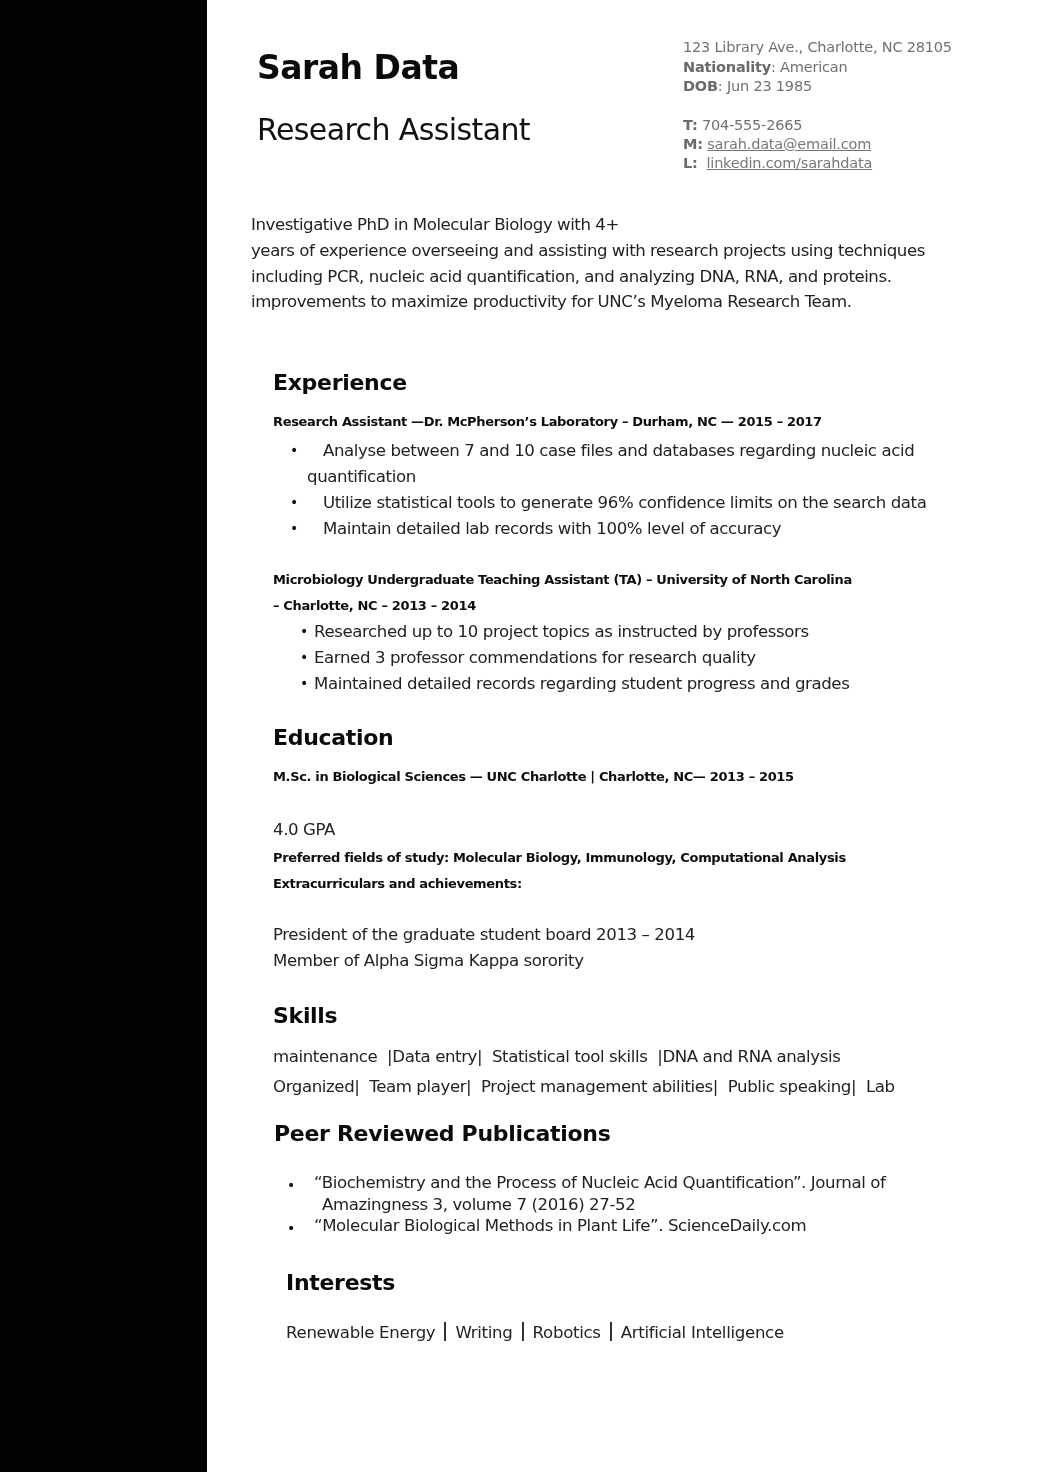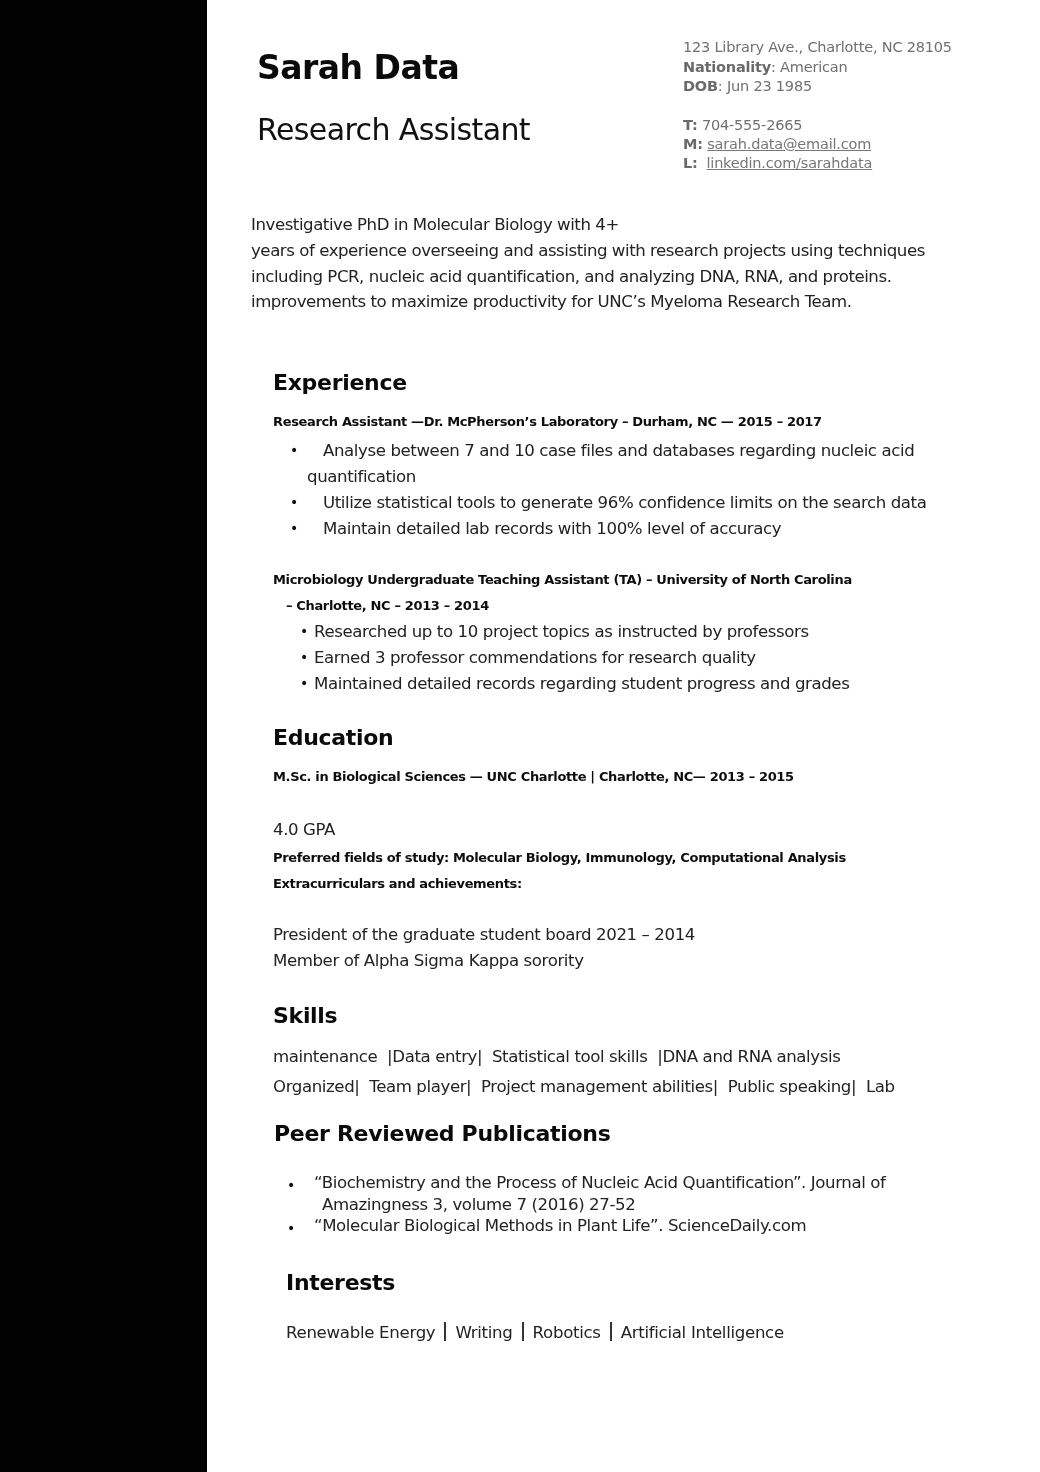--- a/index.html
+++ b/index.html
@@ -58,35 +58,35 @@
 
 <span class="bullet" style="left:290px; top:442px;">•</span>
 <div class="abs txt" style="left:323px; top:438px;">Analyse between 7 and 10 case files and databases regarding nucleic acid</div>
 <div class="abs txt" style="left:307px; top:464px;text-align:right;">quantification</div>
 <span class="bullet" style="left:290px; top:494px;">•</span>
 <div class="abs txt" style="left:323px; top:490px;">Utilize statistical tools to generate 96% confidence limits on the search data</div>
 <span class="bullet" style="left:290px; top:520px;">•</span>
 <div class="abs txt" style="left:323px; top:516px;">Maintain detailed lab records with 100% level of accuracy</div>
 
 <div class="abs job" style="left:273px; top:567px;">Microbiology Undergraduate Teaching Assistant (TA) – University of North Carolina</div>
-<div class="abs job" style="left:273px; top:593px;margin-left:13px;">– Charlotte, NC – 2013 – 2014</div>
+<div class="abs job" style="left:273px; top:593px;">– Charlotte, NC – 2013 – 2014</div>
 
 <span class="bullet" style="left:300px; top:623px;">•</span>
 <div class="abs txt" style="left:314px; top:619px;"> Researched up to 10 project topics as instructed by professors</div>
 <span class="bullet" style="left:300px; top:649px;">•</span>
 <div class="abs txt" style="left:314px; top:645px;">Earned 3 professor commendations for research quality</div>
 <span class="bullet" style="left:300px; top:675px;">•</span>
 <div class="abs txt" style="left:314px; top:671px;">Maintained detailed records regarding student progress and grades</div>
 
 <div class="abs h2" style="left:273px; top:725px;">Education</div>
 <div class="abs job" style="left:273px; top:764px;">M.Sc. in Biological Sciences — UNC Charlotte  |  Charlotte, NC— 2013 – 2015</div>
 <div class="abs txt" style="left:273px; top:795px;margin-top:22px;">4.0 GPA</div>
 <div class="abs job" style="left:273px; top:845px;">Preferred fields of study: Molecular Biology, Immunology, Computational Analysis</div>
 <div class="abs job" style="left:273px; top:871px;">Extracurriculars and achievements:</div>
-<div class="abs txt" style="left:273px; top:922px;">President of the graduate student board 2021 – 2014</div>
+<div class="abs txt" style="left:273px; top:922px;">President of the graduate student board 2013 – 2014</div>
 <div class="abs txt" style="left:273px; top:948px;">Member of Alpha Sigma Kappa sorority</div>
 
 <div class="abs h2" style="left:273px; top:1003px;">Skills</div>
 <div class="abs skills">
   <div style="white-space:pre;">maintenance  |Data entry|  Statistical tool skills  |DNA and RNA analysis</div>
   <div style="white-space:pre;">Organized|  Team player|  Project management abilities|  Public speaking|  Lab</div>
 </div>
 
 <div class="abs h2" style="left:274px; top:1121px;">Peer Reviewed Publications</div>
 <span class="bullet" style="left:287px; top:1177px;">•</span>

